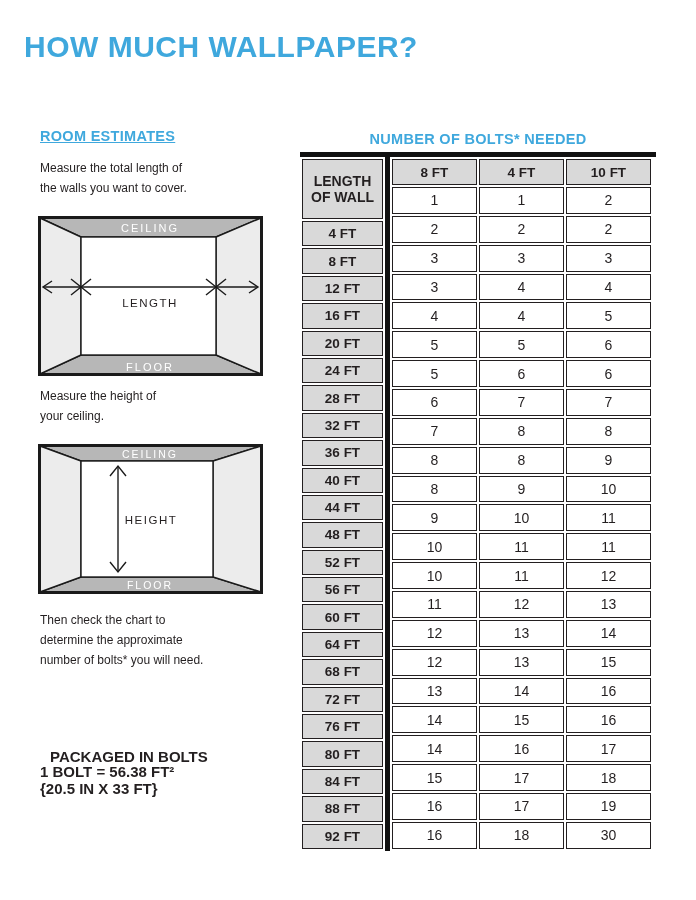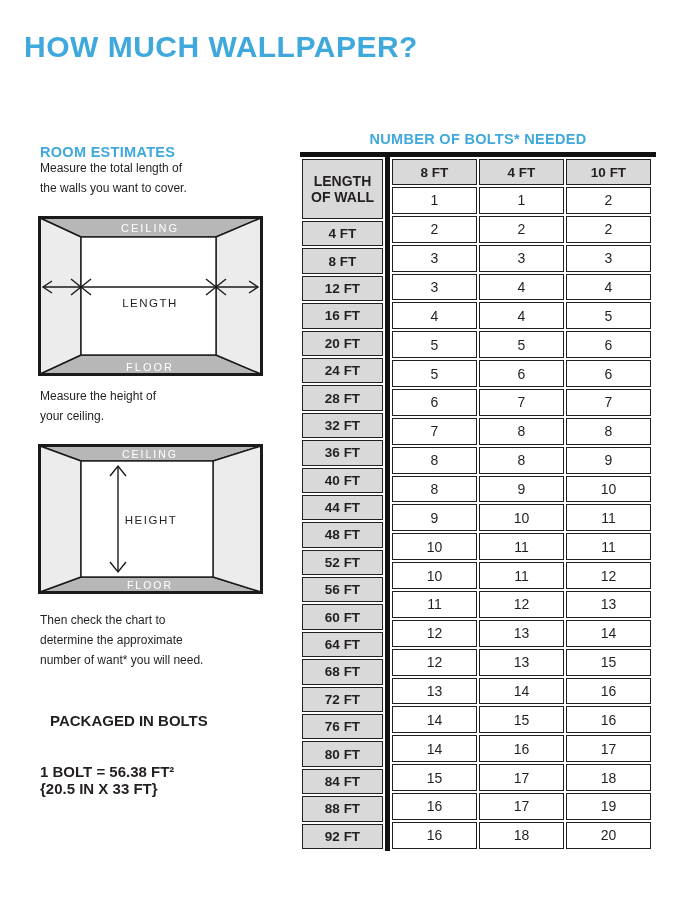--- a/index.html
+++ b/index.html
@@ -17,40 +17,40 @@
     left: 24px; top: 30px;
     font-size: 30px; font-weight: bold;
     letter-spacing: 0.5px;
     color: #3fa8dd;
   }
   .section-label {
     font-size: 14.5px; font-weight: bold;
     letter-spacing: 0.3px;
     color: #3fa8dd;
   }
-  #room-estimates-label { left: 40px; top: 144px; }
+  #room-estimates-label { left: 40px; top: 128px; text-decoration: underline; }
   #bolts-needed-label { left: 300px; top: 131px; width: 356px; text-align: center; }
 
   .step-text {
     left: 40px;
     font-size: 12px; line-height: 20px;
     white-space: pre-line;
     color: #231f20;
   }
   #step1 { top: 158px; }
   #step2 { top: 386px; }
   #step3 { top: 610px; }
 
   .bold-note {
     left: 40px;
     font-size: 15px; font-weight: bold; line-height: 17px;
     color: #231f20;
   }
   #footnote { top: 712px; }
-  #footnote .hang { padding-left: 10px; }
+  #footnote .hang { padding-left: 10px; margin-top: 36px; }
   #bolt-info { top: 763px; }
 
   .diagram { left: 38px; }
   #diagram-length { top: 216px; }
   #diagram-height { top: 444px; }
 
   
   .table-area {
     left: 300px; top: 152px; width: 356px;
   }
@@ -130,21 +130,21 @@
   <g stroke="#1a1a1a" stroke-width="1.4" fill="none">
     <line x1="80" y1="22" x2="80" y2="128"></line>
     <polyline points="72,32 80,22 88,32"></polyline>
     <polyline points="72,118 80,128 88,118"></polyline>
   </g>
   <text x="113" y="80" text-anchor="middle" font-size="11.5" letter-spacing="1.5" fill="#231f20">HEIGHT</text>
 </svg>
 
 <div class="abs step-text" id="step3">Then check the chart to
 determine the approximate
-number of want* you will need.</div>
+number of bolts* you will need.</div>
 
 <div class="abs bold-note" id="footnote">
   <div class="hang">PACKAGED IN BOLTS</div>
 </div>
 
 <div class="abs bold-note" id="bolt-info">
   <div>1 BOLT = 56.38 FT²</div>
   <div>{20.5 IN X 33 FT}</div>
 </div>
 
@@ -346,18 +346,18 @@
             <td>18</td>
           </tr>
           <tr>
             <td>16</td>
             <td>17</td>
             <td>19</td>
           </tr>
           <tr>
             <td>16</td>
             <td>18</td>
-            <td>20</td>
+            <td>30</td>
           </tr>
         </tbody>
     </table>
   </div>
 </div>
 
 </body></html>

